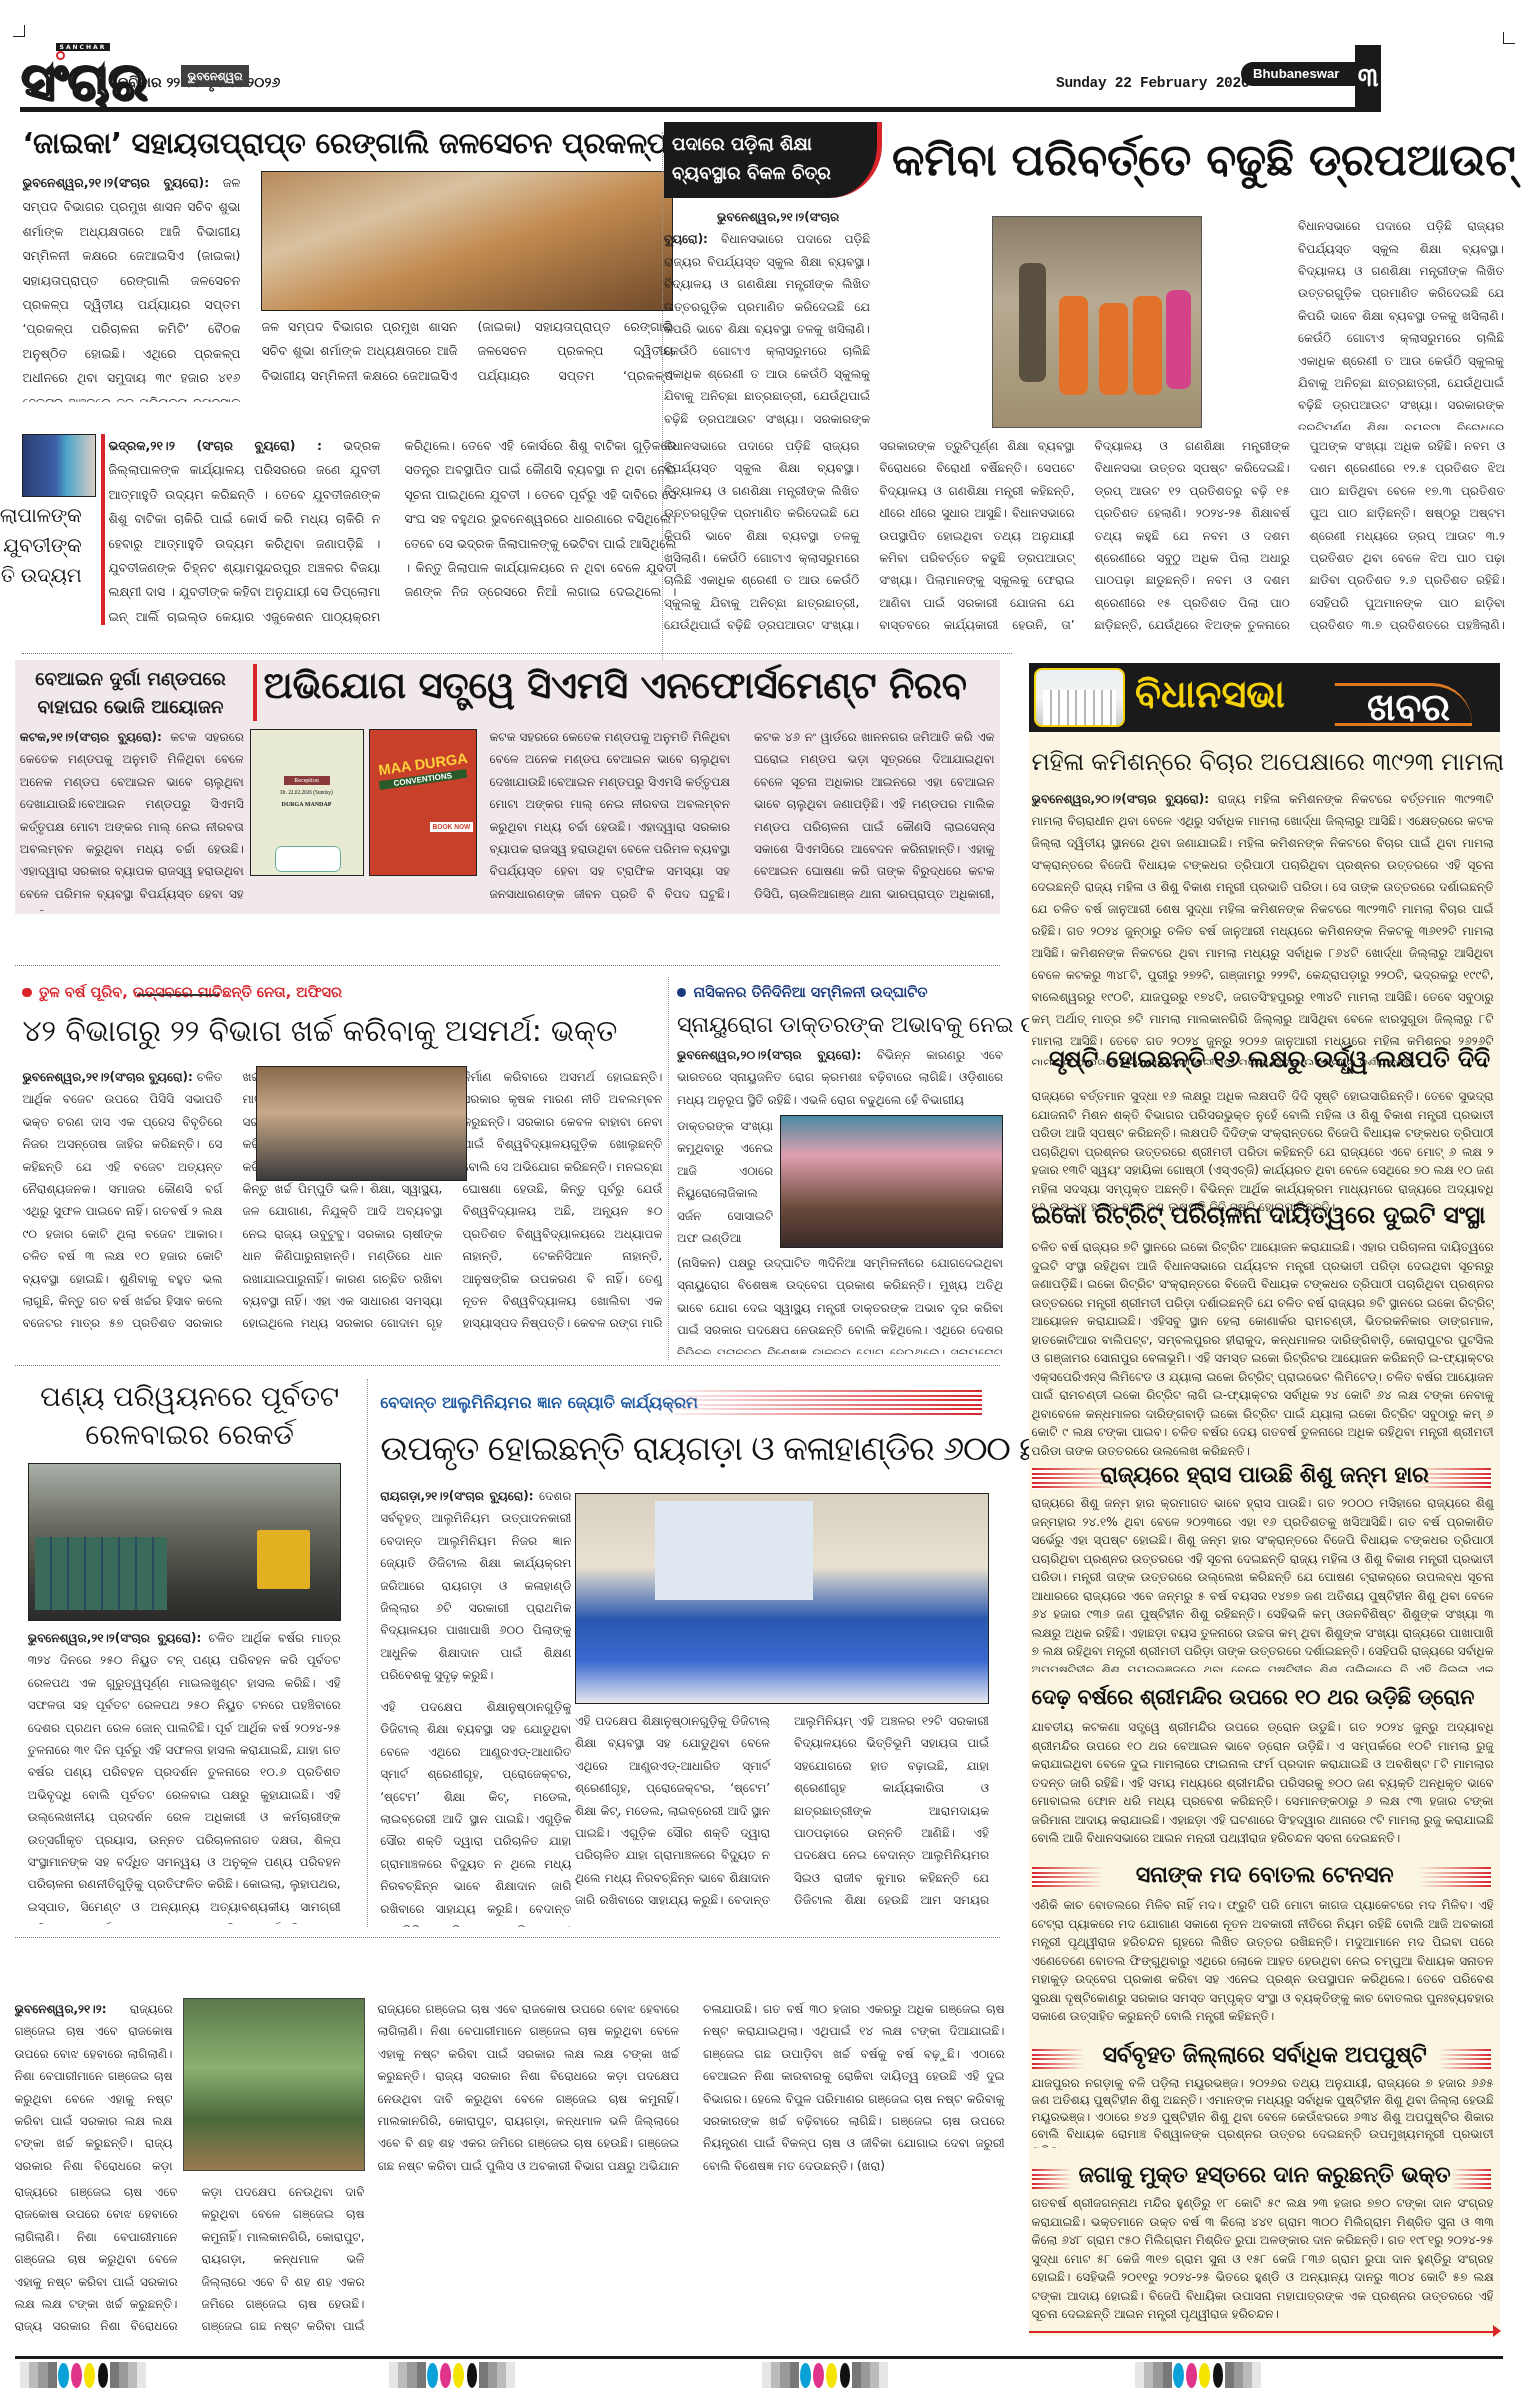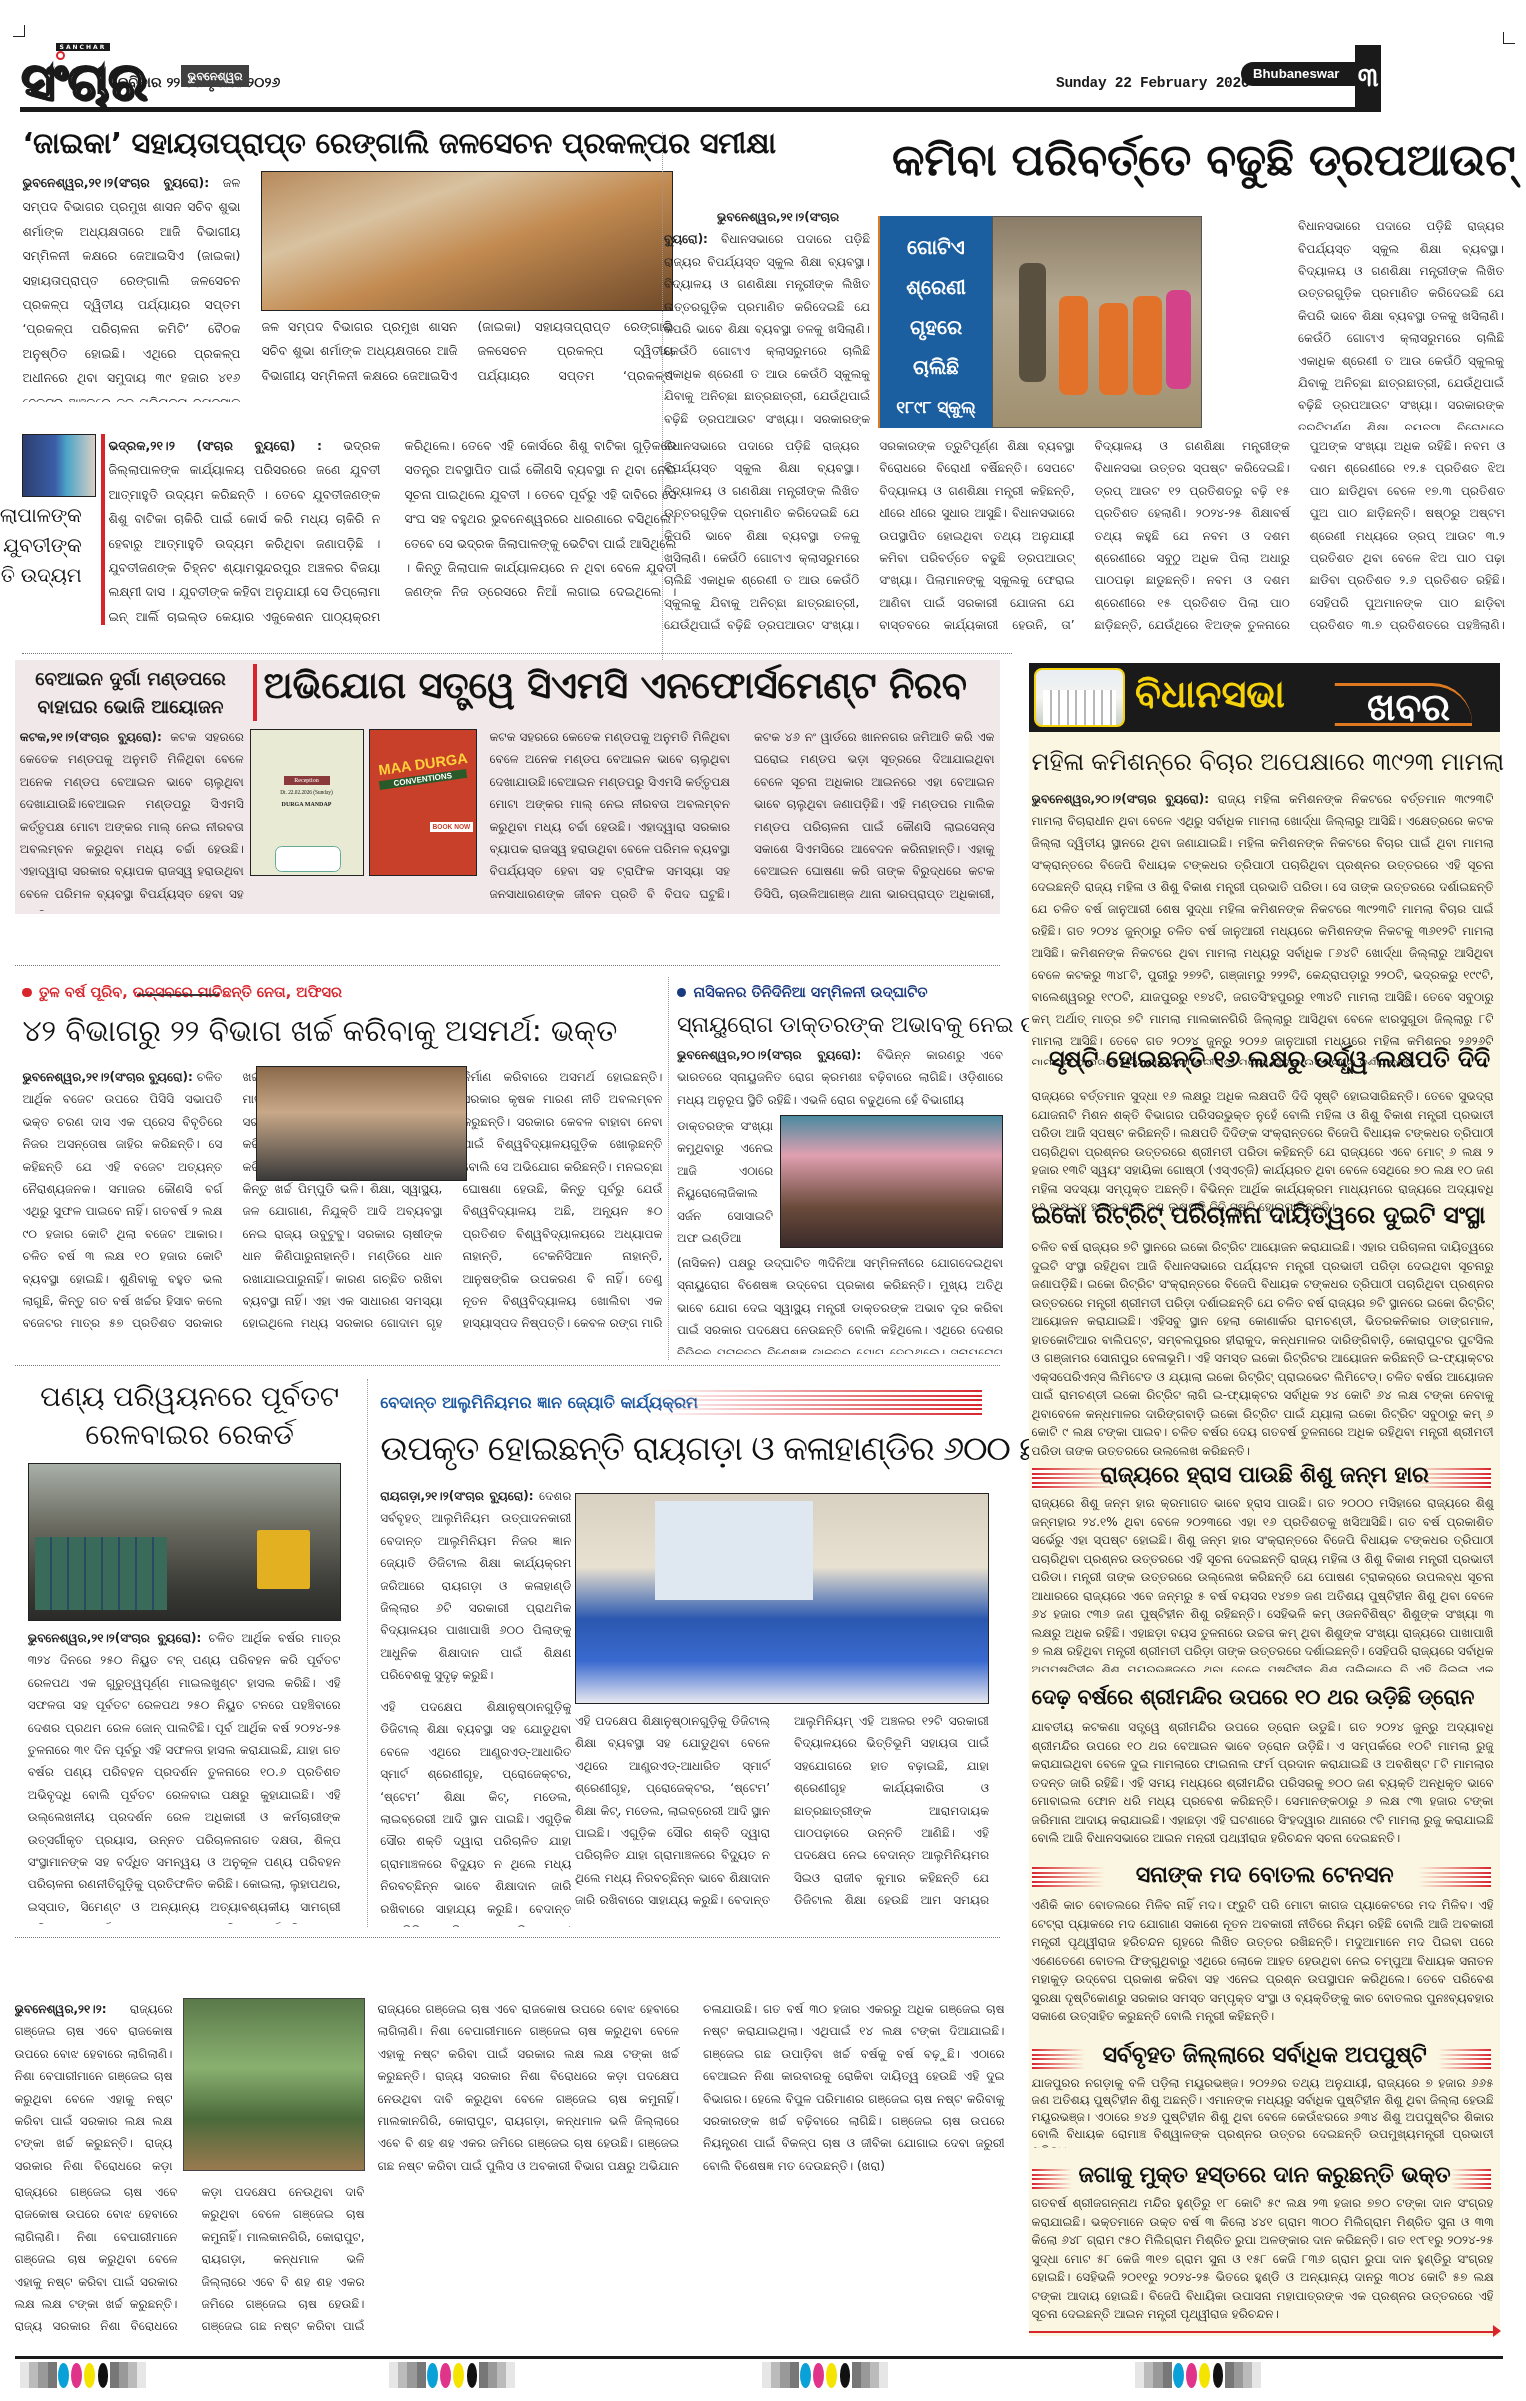--- a/index.html
+++ b/index.html
@@ -54,28 +54,24 @@
   <div class="body-text abs" style="left:0;top:46px;width:218px;height:231px;overflow:hidden;">
     <span class="dateline" data-name="dateline">ଭୁବନେଶ୍ୱର,୨୧।୨(ସଂଚାର ବ୍ୟୁରୋ):</span>
     <span data-name="article-body">ଜଳ ସମ୍ପଦ ବିଭାଗର ପ୍ରମୁଖ ଶାସନ ସଚିବ ଶୁଭା ଶର୍ମାଙ୍କ ଅଧ୍ୟକ୍ଷତାରେ ଆଜି ବିଭାଗୀୟ ସମ୍ମିଳନୀ କକ୍ଷରେ ଜେଆଇସିଏ (ଜାଇକା) ସହାୟତାପ୍ରାପ୍ତ ରେଙ୍ଗାଲି ଜଳସେଚନ ପ୍ରକଳ୍ପ ଦ୍ୱିତୀୟ ପର୍ଯ୍ୟାୟର ସପ୍ତମ ‘ପ୍ରକଳ୍ପ ପରିଚାଳନା କମିଟି’ ବୈଠକ ଅନୁଷ୍ଠିତ ହୋଇଛି। ଏଥିରେ ପ୍ରକଳ୍ପ ଅଧୀନରେ ଥିବା ସମୁଦାୟ ୩୯ ହଜାର ୪୧୬ ହେକ୍ଟର ଅଞ୍ଚଳରେ ଜଳ ପରିଚାଳନା ବ୍ୟବସ୍ଥାକୁ ସୁନିଶ୍ଚିତ କରିବା ଲକ୍ଷ୍ୟରେ ପାଣି ପଞ୍ଚାୟତଗୁଡ଼ିକର ଦକ୍ଷତା ବୃଦ୍ଧି ଉପରେ ଗୁରୁତ୍ୱ ଦିଆଯିବା ଏଥିସହ ପ୍ରକଳ୍ପର ସଫଳ ରୂପାୟନ ପାଇଁ ଆପଣାଯାଇଥିବା ଶ୍ରେଷ୍ଠ ଅଭ୍ୟାସଗୁଡ଼ିକର ତଥ୍ୟଭୁକ୍ତ କରିବା ଓ ଏହାର ସାମାଜିକ-ଆର୍ଥିକ ପ୍ରଭାବର ଅନୁଧ୍ୟାନ ଉପରେ ଆଲୋଚନା ହୋଇଥିଲା। ଏଥିସହ କାର୍ଯ୍ୟାନ୍ୱୟନରେ ରହୁଥିବା ଜମି ଅଧିଗ୍ରହଣ ସମସ୍ୟାର ସମାଧାନ ଓ ଚାଲୁ ରହିଥିବା ନିର୍ମାଣ କାର୍ଯ୍ୟକୁ ଧାର୍ଯ୍ୟ ସମୟସୀମା ମଧ୍ୟରେ ଶେଷ କରିବା ଉପରେ ଗୁରୁତ୍ୱ ଦିଆଯାଇଛି।</span>
   </div>
   <div class="body-text abs" style="left:239px;top:190px;width:412px;height:92px;overflow:hidden;column-count:2;column-gap:20px;">
     <span data-name="article-body-continued">ଜଳ ସମ୍ପଦ ବିଭାଗର ପ୍ରମୁଖ ଶାସନ ସଚିବ ଶୁଭା ଶର୍ମାଙ୍କ ଅଧ୍ୟକ୍ଷତାରେ ଆଜି ବିଭାଗୀୟ ସମ୍ମିଳନୀ କକ୍ଷରେ ଜେଆଇସିଏ (ଜାଇକା) ସହାୟତାପ୍ରାପ୍ତ ରେଙ୍ଗାଲି ଜଳସେଚନ ପ୍ରକଳ୍ପ ଦ୍ୱିତୀୟ ପର୍ଯ୍ୟାୟର ସପ୍ତମ ‘ପ୍ରକଳ୍ପ ପରିଚାଳନା କମିଟି’ ବୈଠକ ଅନୁଷ୍ଠିତ ହୋଇଛି। ଏଥିରେ ପ୍ରକଳ୍ପ ଅଧୀନରେ ଥିବା ସମୁଦାୟ ୩୯ ହଜାର ୪୧୬ ହେକ୍ଟର ଅଞ୍ଚଳରେ ଜଳ ପରିଚାଳନା ବ୍ୟବସ୍ଥାକୁ ସୁନିଶ୍ଚିତ କରିବା ଲକ୍ଷ୍ୟରେ ପାଣି ପଞ୍ଚାୟତଗୁଡ଼ିକର ଦକ୍ଷତା ବୃଦ୍ଧି ଉପରେ ଗୁରୁତ୍ୱ ଦିଆଯିବା ଏଥିସହ ପ୍ରକଳ୍ପର ସଫଳ ରୂପାୟନ ପାଇଁ ଆପଣାଯାଇଥିବା ଶ୍ରେଷ୍ଠ ଅଭ୍ୟାସଗୁଡ଼ିକର ତଥ୍ୟଭୁକ୍ତ କରିବା ଓ ଏହାର ସାମାଜିକ-ଆର୍ଥିକ ପ୍ରଭାବର ଅନୁଧ୍ୟାନ ଉପରେ ଆଲୋଚନା ହୋଇଥିଲା। ଏଥିସହ କାର୍ଯ୍ୟାନ୍ୱୟନରେ ରହୁଥିବା ଜମି ଅଧିଗ୍ରହଣ ସମସ୍ୟାର ସମାଧାନ ଓ ଚାଲୁ ରହିଥିବା ନିର୍ମାଣ କାର୍ଯ୍ୟକୁ ଧାର୍ଯ୍ୟ ସମୟସୀମା ମଧ୍ୟରେ ଶେଷ କରିବା ଉପରେ ଗୁରୁତ୍ୱ ଦିଆଯାଇଛି।</span>
   </div>
 </div>
 
 <div data-name="story-dropout" class="abs" style="left:664px;top:122px;width:845px;height:284px;">
+  <div data-name="kicker-box" class="abs" style="left:0;top:0;width:218px;height:76px;background:#1a1a1a;border-right:5.3px solid #d8252c;border-radius:0 0 53px 0;padding:6.6px 8px;">
+    <span data-name="kicker" style="color:#fff;font-size:18px;font-weight:bold;line-height:29px;display:block;">ପଦାରେ ପଡ଼ିଲା ଶିକ୍ଷା ବ୍ୟବସ୍ଥାର ବିକଳ ଚିତ୍ର</span>
+  </div>
   <h1 data-name="headline" class="hl abs" style="left:228px;top:12px;font-size:44px;white-space:nowrap;">କମିବା ପରିବର୍ତ୍ତେ ବଢୁଛି ଡ୍ରପଆଉଟ୍</h1>
-  <div data-name="callout-box" class="abs" style="left:214px;top:94px;width:114px;height:212px;background:#1b5fa0;border-left:2.6px solid #e07a20;color:#fff;text-align:center;padding-top:10.6px;">
-    <div data-name="callout-line" style="font-size:20px;font-weight:bold;line-height:40px;">ଗୋଟିଏ</div>
-    <div data-name="callout-line" style="font-size:20px;font-weight:bold;line-height:40px;">ଶ୍ରେଣୀ</div>
-    <div data-name="callout-line" style="font-size:20px;font-weight:bold;line-height:40px;">ଗୃହରେ</div>
-    <div data-name="callout-line" style="font-size:20px;font-weight:bold;line-height:40px;">ଚାଲିଛି</div>
-    <div data-name="callout-line" style="font-size:17px;font-weight:bold;line-height:40px;white-space:nowrap;">୧୮୯୮ ସ୍କୁଲ୍</div>
-  </div>
   <div data-name="photo-children" class="photo" style="left:328px;top:94px;width:210px;height:212px;border:0.7px solid #555;background:linear-gradient(180deg,#8a7c66 0%,#b7aa92 40%,#a09070 100%);">
     <div class="abs" style="left:26.4px;top:46px;width:26.4px;height:119px;background:#5a5040;border-radius:8px;"></div>
     <div class="abs" style="left:66px;top:79px;width:29px;height:99px;background:#e2722a;border-radius:8px;"></div>
     <div class="abs" style="left:106px;top:86px;width:29px;height:92px;background:#e2722a;border-radius:8px;"></div>
     <div class="abs" style="left:140px;top:79px;width:29px;height:99px;background:#e2722a;border-radius:8px;"></div>
     <div class="abs" style="left:173px;top:73px;width:25px;height:99px;background:#d4428a;border-radius:8px;"></div>
   </div>
   <div class="body-text small abs" style="left:0;top:84px;width:845px;height:224px;overflow:hidden;">
     <div class="abs" style="left:0;top:0;width:206px;height:224px;overflow:hidden;">
       <span class="dateline" data-name="dateline" style="padding-left:53px;">ଭୁବନେଶ୍ୱର,୨୧।୨(ସଂଚାର ବ୍ୟୁରୋ):</span>

